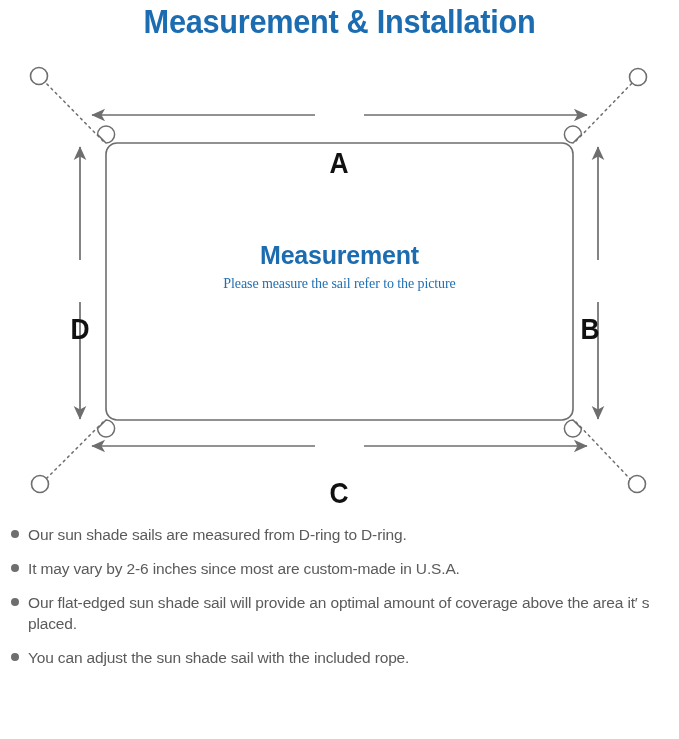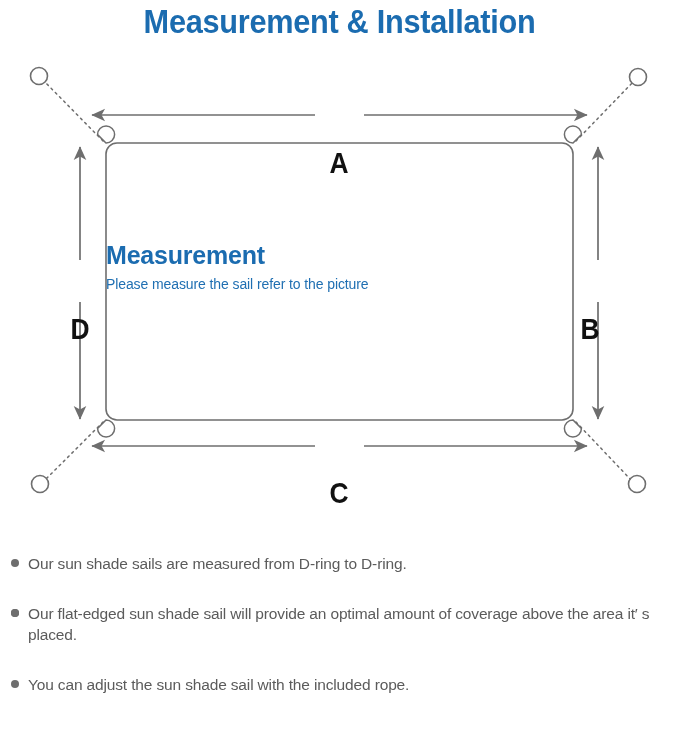--- a/index.html
+++ b/index.html
@@ -45,33 +45,33 @@
   #diagram svg {
     display: block;
   }
 
   
   .center-block {
     position: absolute;
     left: 106px;
     top: 192px;
     width: 467px;
-    text-align: left;
+    text-align: center;
     pointer-events: none;
   }
   .center-title {
     font-family: "Liberation Sans", sans-serif;
     font-weight: bold;
     font-size: 25px;
     color: #1B6CB0;
     letter-spacing: -0.2px;
     line-height: 30px;
   }
   .center-sub {
-    font-family: Liberation Sans, sans-serif;
+    font-family: Liberation Serif, serif;
     font-size: 14px;
     color: #1F6FB2;
     line-height: 22px;
     margin-top: 3px;
     letter-spacing: -0.1px;
   }
 
   .dim-label {
     position: absolute;
     font-family: "Liberation Sans", sans-serif;
@@ -98,21 +98,20 @@
     position: relative;
     display: block;
     padding-left: 28px;
     padding-right: 8px;
     margin-bottom: 13px;
     font-family: "Liberation Sans", sans-serif;
     font-size: 15.5px;
     line-height: 21px;
     color: #5B5B5B;
     letter-spacing: -0.15px;
-    margin-top: 29px;
   }
   .note-row .bullet {
     position: absolute;
     left: 11px;
     top: 6px;
     width: 8px;
     height: 8px;
     border-radius: 50%;
     background: #6E6E6E;
     display: block;
@@ -172,20 +171,21 @@
   <div class="dim-label" id="label-d">D</div>
 </div>
 
 <div id="notes">
   <div class="note-row">
     <span class="bullet"></span>
     <span>Our sun shade sails are measured from D-ring to D-ring.</span>
   </div>
   <div class="note-row">
     <span class="bullet"></span>
+    <span>It may vary by 2-6 inches since most are custom-made in U.S.A.</span>
   </div>
   <div class="note-row">
     <span class="bullet"></span>
     <span>Our flat-edged sun shade sail will provide an optimal amount of coverage above the area it′ s placed.</span>
   </div>
   <div class="note-row">
     <span class="bullet"></span>
     <span>You can adjust the sun shade sail with the included rope.</span>
   </div>
 </div>

